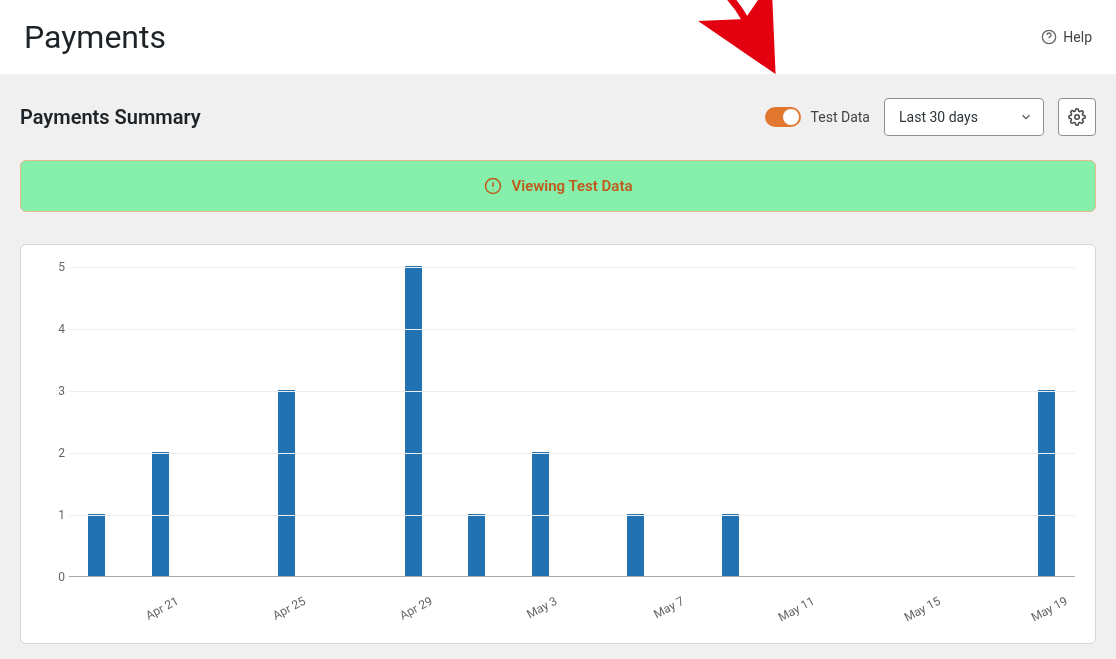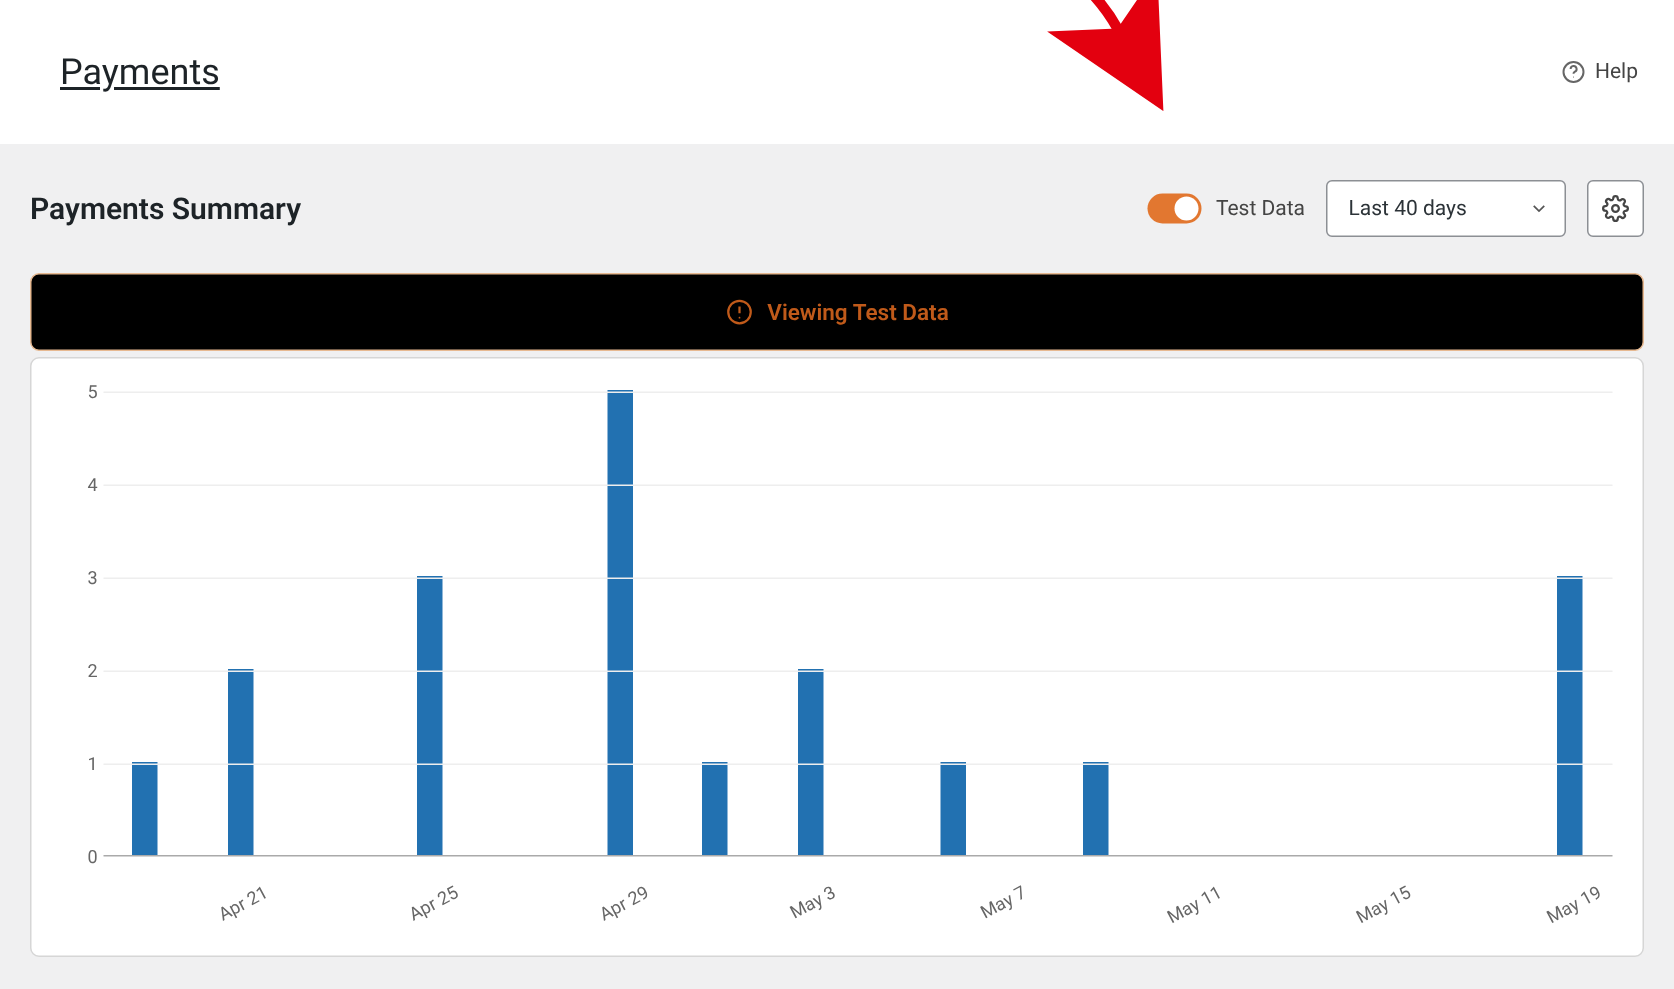--- a/index.html
+++ b/index.html
@@ -11,25 +11,24 @@
     width: 1116px;
   }
   .topbar {
     display: flex;
     align-items: center;
     justify-content: space-between;
     padding: 18px 24px 18px 24px;
     background: #fff;
   }
   .topbar h1 {
-    font-size: 24px;
+    font-size: 32px;
     font-weight: 400;
-    margin: 16px;
+    margin: 0;
     color: #1d2327;
-    text-decoration: underline;
   }
   .help {
     display: inline-flex;
     gap: 6px;
     color: #444;
     font-size: 14px;
     cursor: pointer;
   }
   .help svg { display: block; }
   .panel {
@@ -105,28 +104,28 @@
     border: 1px solid #8c8f94;
     border-radius: 4px;
     cursor: pointer;
     color: #454545;
   }
   .alert {
     display: flex;
     align-items: center;
     justify-content: center;
     gap: 10px;
-    background: #000000;
+    background: #86efac;
     border: 1px solid #e7b991;
     border-radius: 6px;
     padding: 16px;
     color: #c05a1a;
     font-weight: 600;
     font-size: 15px;
-    margin-bottom: 4px;
+    margin-bottom: 32px;
   }
   .chart-card {
     background: #fff;
     border: 1px solid #d6d6d6;
     border-radius: 6px;
     padding: 22px 20px 0 10px;
     position: relative;
     height: 400px;
   }
   .chart-area {
@@ -243,21 +242,21 @@
   <div class="panel-header">
     <h2>Payments Summary</h2>
     <div class="controls">
       <div class="toggle-wrap">
         <div class="toggle">
           <div class="knob"></div>
         </div>
         <span class="toggle-label">Test Data</span>
       </div>
       <div class="select">
-        <span>Last 40 days</span>
+        <span>Last 30 days</span>
         <svg width="14" height="14" viewBox="0 0 24 24" fill="none" stroke="#555" stroke-width="2">
             <polyline points="6 9 12 15 18 9"></polyline>
           </svg>
       </div>
       <div class="gear-btn">
         <svg width="18" height="18" viewBox="0 0 24 24" fill="none" stroke="#454545" stroke-width="2">
           <circle cx="12" cy="12" r="3"></circle>
           <path d="M19.4 15a1.7 1.7 0 0 0 .34 1.87l.06.06a2 2 0 1 1-2.83 2.83l-.06-.06a1.7 1.7 0 0 0-1.87-.34 1.7 1.7 0 0 0-1.04 1.56V21a2 2 0 1 1-4 0v-.09a1.7 1.7 0 0 0-1.11-1.56 1.7 1.7 0 0 0-1.87.34l-.06.06a2 2 0 1 1-2.83-2.83l.06-.06a1.7 1.7 0 0 0 .34-1.87 1.7 1.7 0 0 0-1.56-1.04H3a2 2 0 1 1 0-4h.09a1.7 1.7 0 0 0 1.56-1.11 1.7 1.7 0 0 0-.34-1.87l-.06-.06a2 2 0 1 1 2.83-2.83l.06.06a1.7 1.7 0 0 0 1.87.34h.07A1.7 1.7 0 0 0 10 3.09V3a2 2 0 1 1 4 0v.09a1.7 1.7 0 0 0 1.04 1.56 1.7 1.7 0 0 0 1.87-.34l.06-.06a2 2 0 1 1 2.83 2.83l-.06.06a1.7 1.7 0 0 0-.34 1.87v.07A1.7 1.7 0 0 0 20.91 10H21a2 2 0 1 1 0 4h-.09a1.7 1.7 0 0 0-1.51 1z"></path>
         </svg>
       </div>

